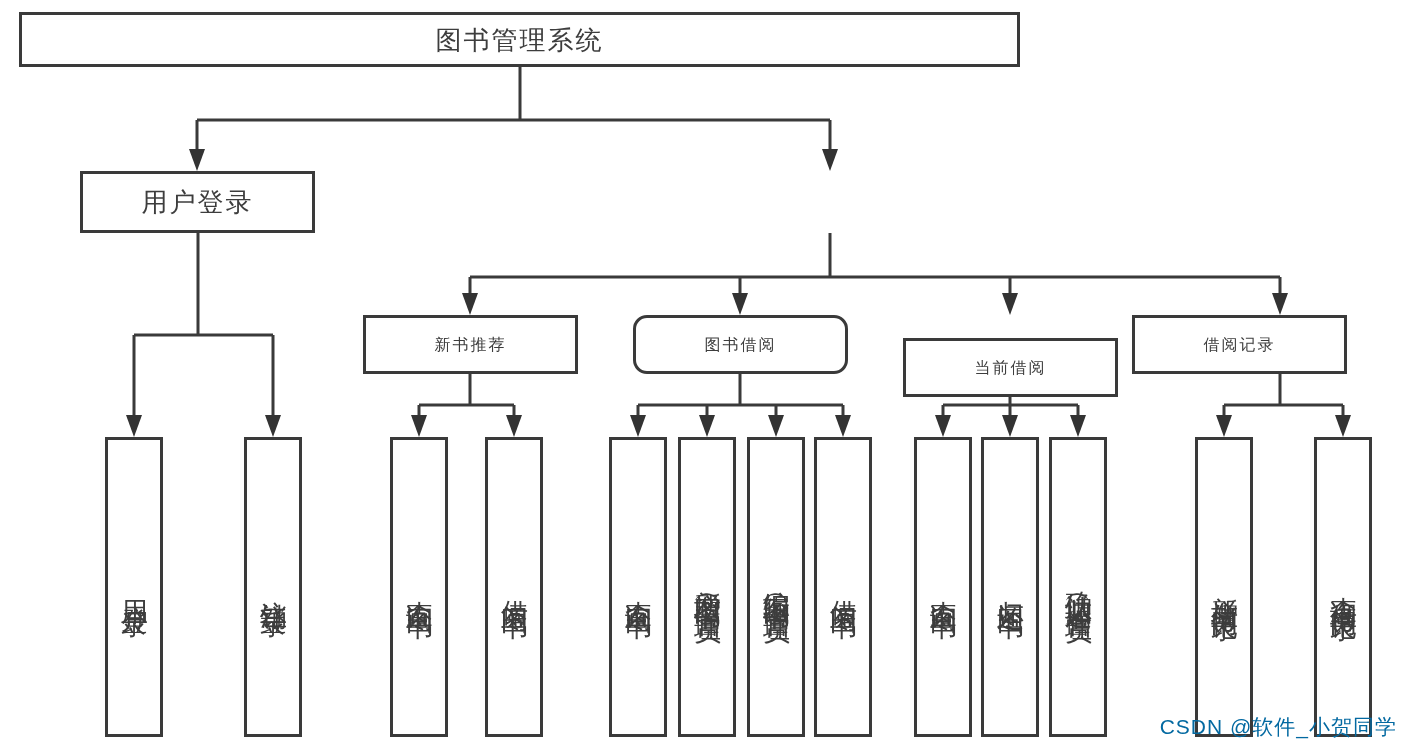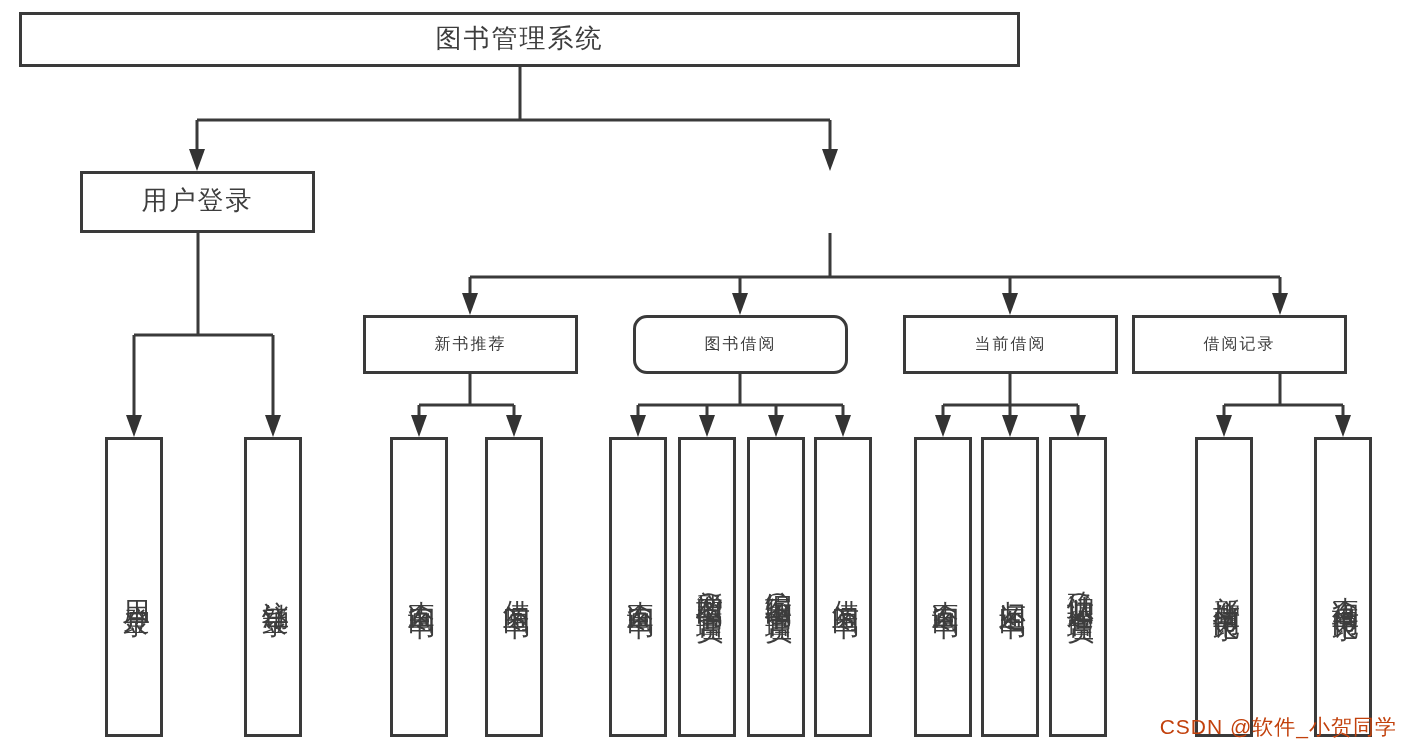--- a/index.html
+++ b/index.html
@@ -3,40 +3,40 @@
 <meta charset="utf-8">
 <style>
   html,body{margin:0;padding:0;background:#ffffff;}
   .stage{
     position:relative;width:1405px;height:747px;background:#ffffff;overflow:hidden;
     font-family:"Liberation Sans","DejaVu Sans",sans-serif;color:#3d3d3d;
   }
   svg.wires{position:absolute;left:0;top:0;width:1405px;height:747px;}
   .node{
     position:absolute;box-sizing:border-box;background:#ffffff;
-    border:3px solid #3a3a3a;display:flex;align-items:center;justify-content:center;font-family:Liberation Mono, monospace;
+    border:3px solid #3a3a3a;display:flex;align-items:center;justify-content:center;
   }
   .hbox{font-size:26px;letter-spacing:2px;line-height:1;}
   .root{left:19px;top:12px;width:1001px;height:55px;}
   .lv2{height:62px;top:171px;width:235px;}
   .lv2.a{left:80px;}
   .lv2.b{left:712px;}
   .lv3{height:59px;top:315px;width:215px;font-size:16px;}
   .lv3.a{left:363px;}
   .lv3.b{left:633px;border-radius:14px;}
-  .lv3.c{left:903px;}
+  .lv3.c{left:903px;margin-top:23px;}
   .lv3.d{left:1132px;}
   .leaf{
     top:437px;width:58px;height:300px;
     writing-mode:vertical-rl;text-orientation:mixed;
     font-size:27px;letter-spacing:4px;line-height:1;
   }
   .wm{
     position:absolute;right:8px;top:713px;font-size:21px;letter-spacing:1px;
-    color:#c2410c;white-space:nowrap;
+    color:#0369a1;white-space:nowrap;
   }
   .wire{stroke:#3a3a3a;stroke-width:3;fill:none;}
   .head{fill:#333333;stroke:none;}
 </style>
 </head>
 <body>
 
 <div class="stage">
 
   <svg class="wires" viewBox="0 0 1405 747" aria-hidden="true">

